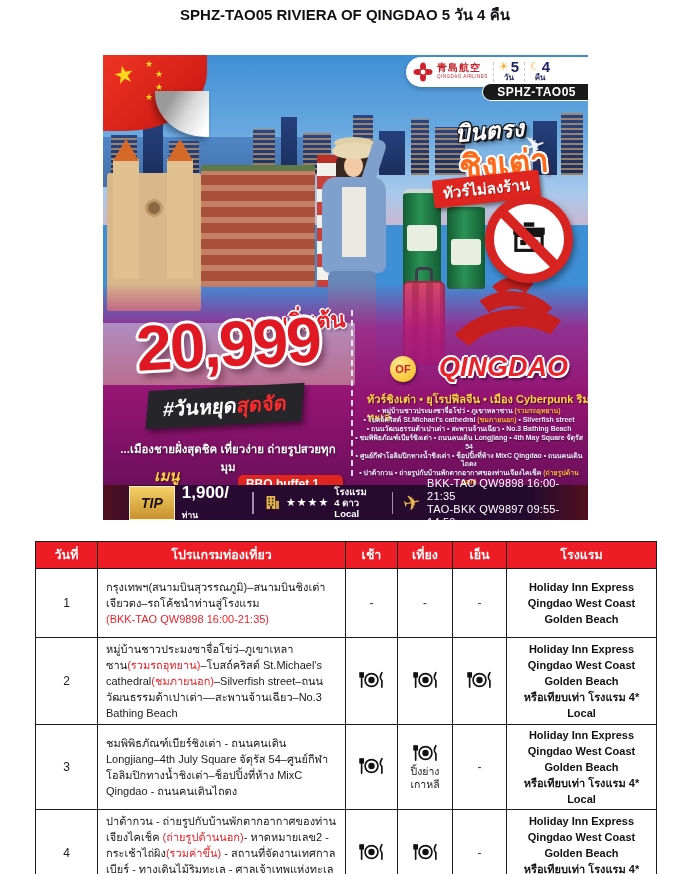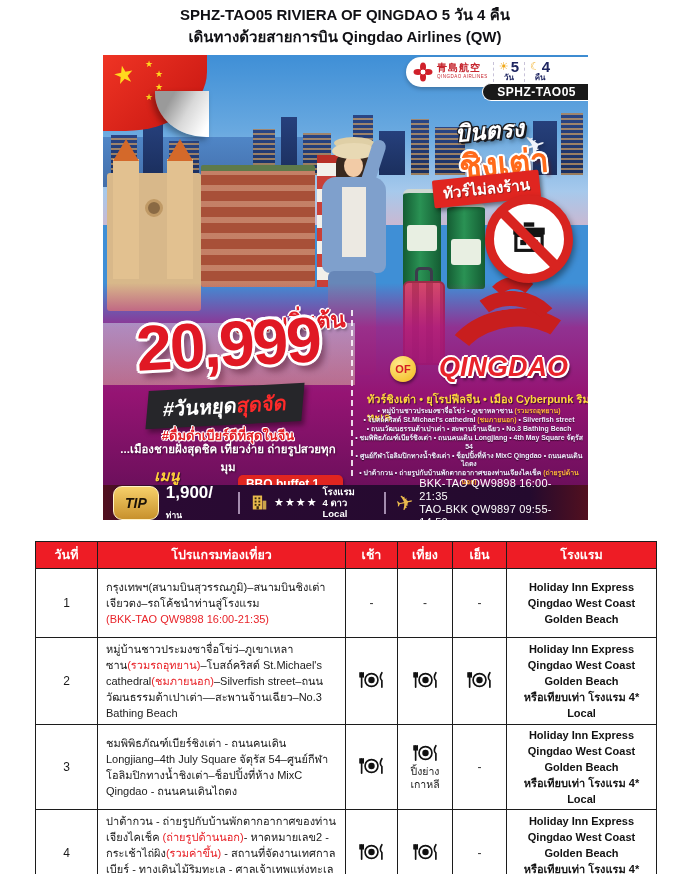--- a/index.html
+++ b/index.html
@@ -86,21 +86,21 @@
   .vdash { position:absolute; left:248px; top:255px; height:166px; border-left:2px dashed rgba(255,255,255,.85); }
 
   .brand1 { position:absolute; left:300px; top:271px; width:140px; text-align:center; font-size:27px; font-weight:900; letter-spacing:1px; background:linear-gradient(180deg,#ffffff 25%,#bdf2ea 60%,#46c2b2); -webkit-background-clip:text; background-clip:text; color:transparent; filter:drop-shadow(2px 3px 2px rgba(0,20,40,.6)); }
   .brand-of { position:absolute; left:287px; top:301px; width:26px; height:26px; border-radius:50%; background:radial-gradient(circle at 35% 30%,#ffe98a,#f2b818); color:#d41c22; font-weight:900; font-size:11px; display:flex; align-items:center; justify-content:center; box-shadow:1px 2px 3px rgba(0,0,0,.45); }
   .brand2 { position:absolute; left:318px; top:297px; width:165px; text-align:center; font-size:27px; font-weight:900; font-style:italic; color:#e8232b; text-shadow:-2px 0 0 #fff,2px 0 0 #fff,0 -2px 0 #fff,0 2px 0 #fff,-1.5px -1.5px 0 #fff,1.5px 1.5px 0 #fff,2.5px 3.5px 3px rgba(0,0,0,.5); }
   .subtitle { position:absolute; left:264px; top:335px; width:232px; text-align:left; font-size:11px; font-weight:900; color:#ffd83d; text-shadow:1px 1px 1px rgba(0,0,0,.55); }
   .highlights { position:absolute; left:250px; top:352px; width:232px; text-align:center; font-size:6.9px; font-weight:bold; color:#f2ecff; line-height:8.9px; list-style:none; text-shadow:0 1px 1px rgba(0,0,0,.6); }
   .highlights .hl { color:#ffb43a; }
 
   .bar { position:absolute; left:0; top:430px; width:485px; height:35px; background:linear-gradient(90deg,#52101f 0%,#2a0a33 12%,#240a2e 88%,#52101f 100%); display:flex; align-items:center; padding:0 10px; gap:7px; }
-  .tipbadge { background:linear-gradient(180deg,#f6d06a,#c8912c); border:1.5px solid #fff2c8; color:#1a1208; font-weight:900; font-style:italic; font-size:14px; padding:8px 11px; border-radius:9px; }
+  .tipbadge { background:linear-gradient(180deg,#f6d06a,#c8912c); border:1.5px solid #fff2c8; color:#1a1208; font-weight:900; font-style:italic; font-size:14px; padding:8px 11px; border-radius:0;margin-left:16px; }
   .bar .amount { color:#fff; font-weight:900; font-size:17px; }
   .bar .amount .per { font-size:8.5px; font-weight:bold; }
   .bar .sep { width:2px; height:22px; background:#cdb8d8; opacity:.75; margin:0 3px; }
   .bar .hotelblk { display:flex; align-items:center; gap:5px; }
   .bar .stars { color:#fff; font-size:11px; letter-spacing:1px; }
   .bar .htxt { color:#fff; font-weight:bold; font-size:9.5px; line-height:11px; }
   .bar .flights { display:flex; align-items:center; gap:6px; }
   .bar .plane { color:#e9b94d; font-size:21px; transform:rotate(-12deg); }
   .bar .ftxt { color:#fff; font-weight:normal; font-size:11px; line-height:13px; letter-spacing:.2px; }
 
@@ -115,21 +115,20 @@
   td.c-meal .mlines { font-size:10.5px; line-height:13px; color:#1a1a1a; }
   td.c-hotel { text-align:center; font-size:11px; font-weight:bold; line-height:16px; color:#111; padding:2px 4px; vertical-align:middle; }
 </style>
 </head>
 <body>
 
 <div id="page">
 
   <div class="doc-title">
     <div>SPHZ-TAO05 RIVIERA OF QINGDAO 5 วัน 4 คืน</div>
-    <div>เดินทางด้วยสายการบิน Qingdao Airlines (QW)</div>
   </div>
 
   <div class="poster">
     <div class="sky"></div>
     <div class="sea"></div>
     <div class="skyline">
       <div class="bld lit" style="left:8px;width:26px;height:40px;"></div>
       <div class="bld" style="left:40px;width:20px;height:52px;"></div>
       <div class="bld lit" style="left:66px;width:30px;height:34px;"></div>
       <div class="bld lit" style="left:150px;width:22px;height:46px;"></div>
@@ -240,21 +239,20 @@
         <rect x="13" y="12.5" width="4" height="6" fill="#141414"></rect>
       </svg>
       <div class="bar" style="position:absolute;left:-6px;top:30px;width:82px;height:10px;background:#d82420;transform:rotate(45deg);padding:0;"></div>
     </div>
 
     <div class="price-label">ราคาเริ่มต้น</div>
     <div class="price">20,999</div>
     <div class="hash1">
       <span class="w">#วันหยุด</span><span class="r">สุดจัด</span>
     </div>
-    <div class="hash2">#ดื่มด่ำเบียร์ดีที่สุดในจีน</div>
     <div class="tagline">...เมืองชายฝั่งสุดชิค เที่ยวง่าย ถ่ายรูปสวยทุกมุม</div>
     <div class="menuline">
       <svg width="22" height="15" viewBox="0 0 26 17">
         <g stroke="#e9b94d" stroke-width="1.6" fill="none" stroke-linecap="round">
           <path d="M2 1.5 V5.5 M5 1.5 V5.5 M3.5 1.5 V15.5"></path>
           <circle cx="13" cy="8.5" r="6.2"></circle>
           <path d="M23 1.5 c-1.8 3 -1.8 6 0 7.5 V15.5"></path>
         </g>
         <circle cx="13" cy="8.5" r="3.1" fill="#e9b94d"></circle>
       </svg>

